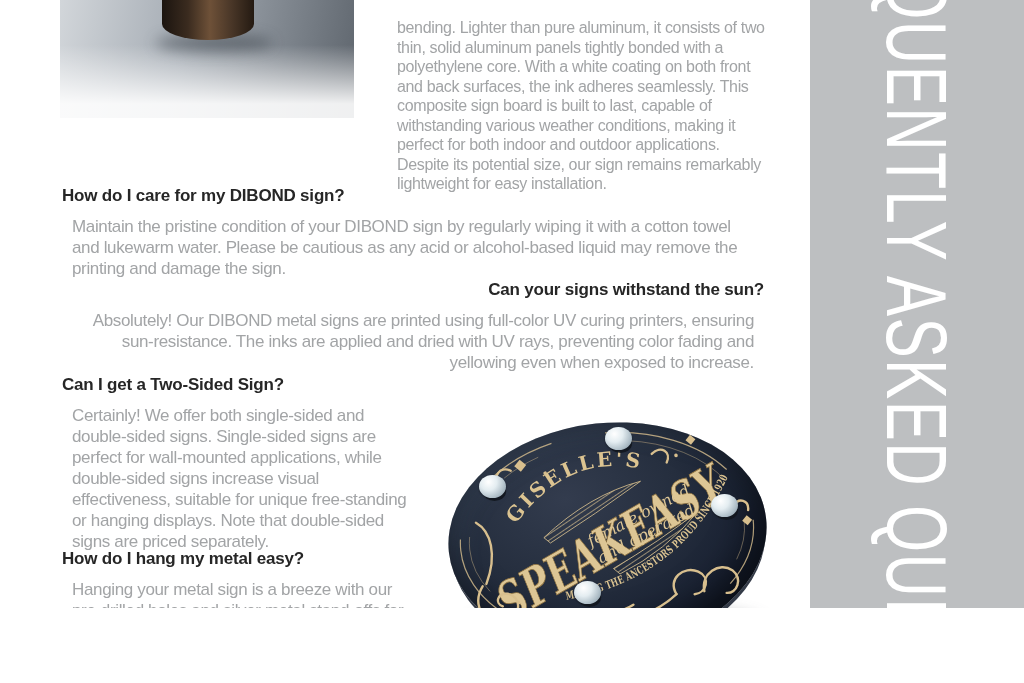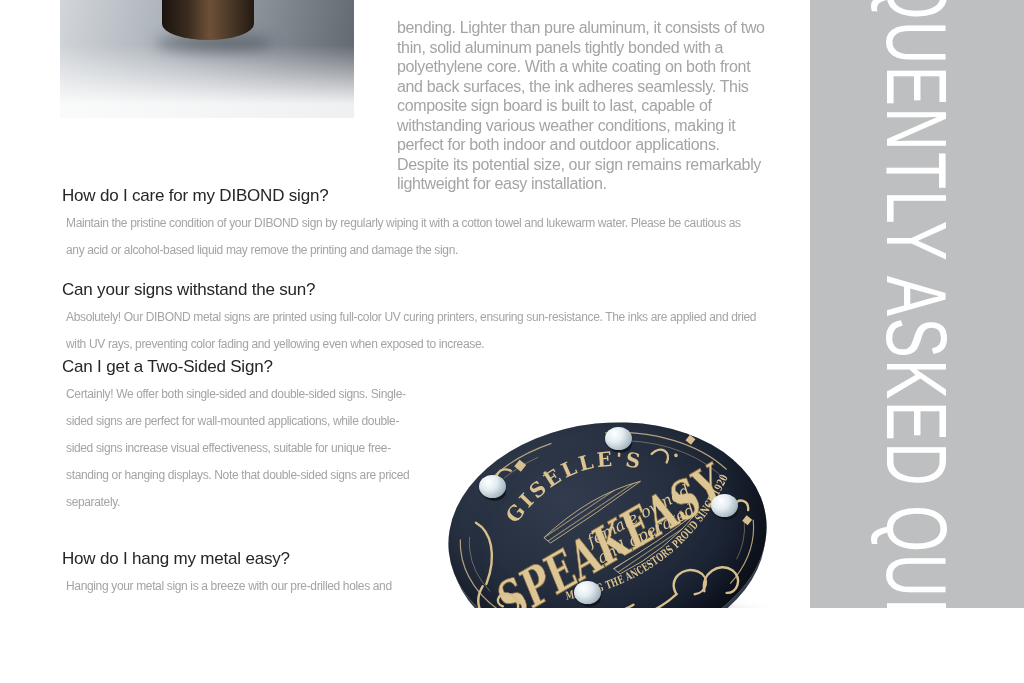--- a/index.html
+++ b/index.html
@@ -24,28 +24,28 @@
     background:rgba(45,50,58,.45);filter:blur(7px);
   }
   
   .intro{
     position:absolute;left:397px;top:2px;width:378px;
     color:#a2a4a6;font-size:16px;line-height:19.5px;letter-spacing:-0.35px;
   }
   .faq{position:absolute;left:62px;}
   .faq h3{
     margin:0 0 3px 0;font-size:17px;line-height:21px;letter-spacing:-0.2px;
-    color:#262626;font-weight:normal;
+    color:#262626;font-weight:bold;
   }
   .faq p{
-    margin:4px;color:#a2a4a6;font-size:12px;line-height:27px;letter-spacing:-0.35px;
+    margin:10px;color:#a2a4a6;font-size:17px;line-height:21px;letter-spacing:-0.35px;
   }
   .faq-1{top:185px;width:702px;}
-  .faq-2{top:279px;width:702px;}
-  .faq-3{top:356px;width:358px;}
+  .faq-2{top:279px;width:702px;text-align:right;}
+  .faq-3{top:374px;width:358px;}
   .faq-4{top:548px;width:358px;}
   
   .side-banner{
     position:absolute;left:810px;top:0;width:214px;height:683px;overflow:hidden;
     background:#bdbfc1;
   }
   .side-banner .vtext{
     position:absolute;top:-152px;left:50%;
     transform:translateX(-50%) scaleY(0.7);transform-origin:50% 0;
     writing-mode:vertical-rl;text-orientation:mixed;

